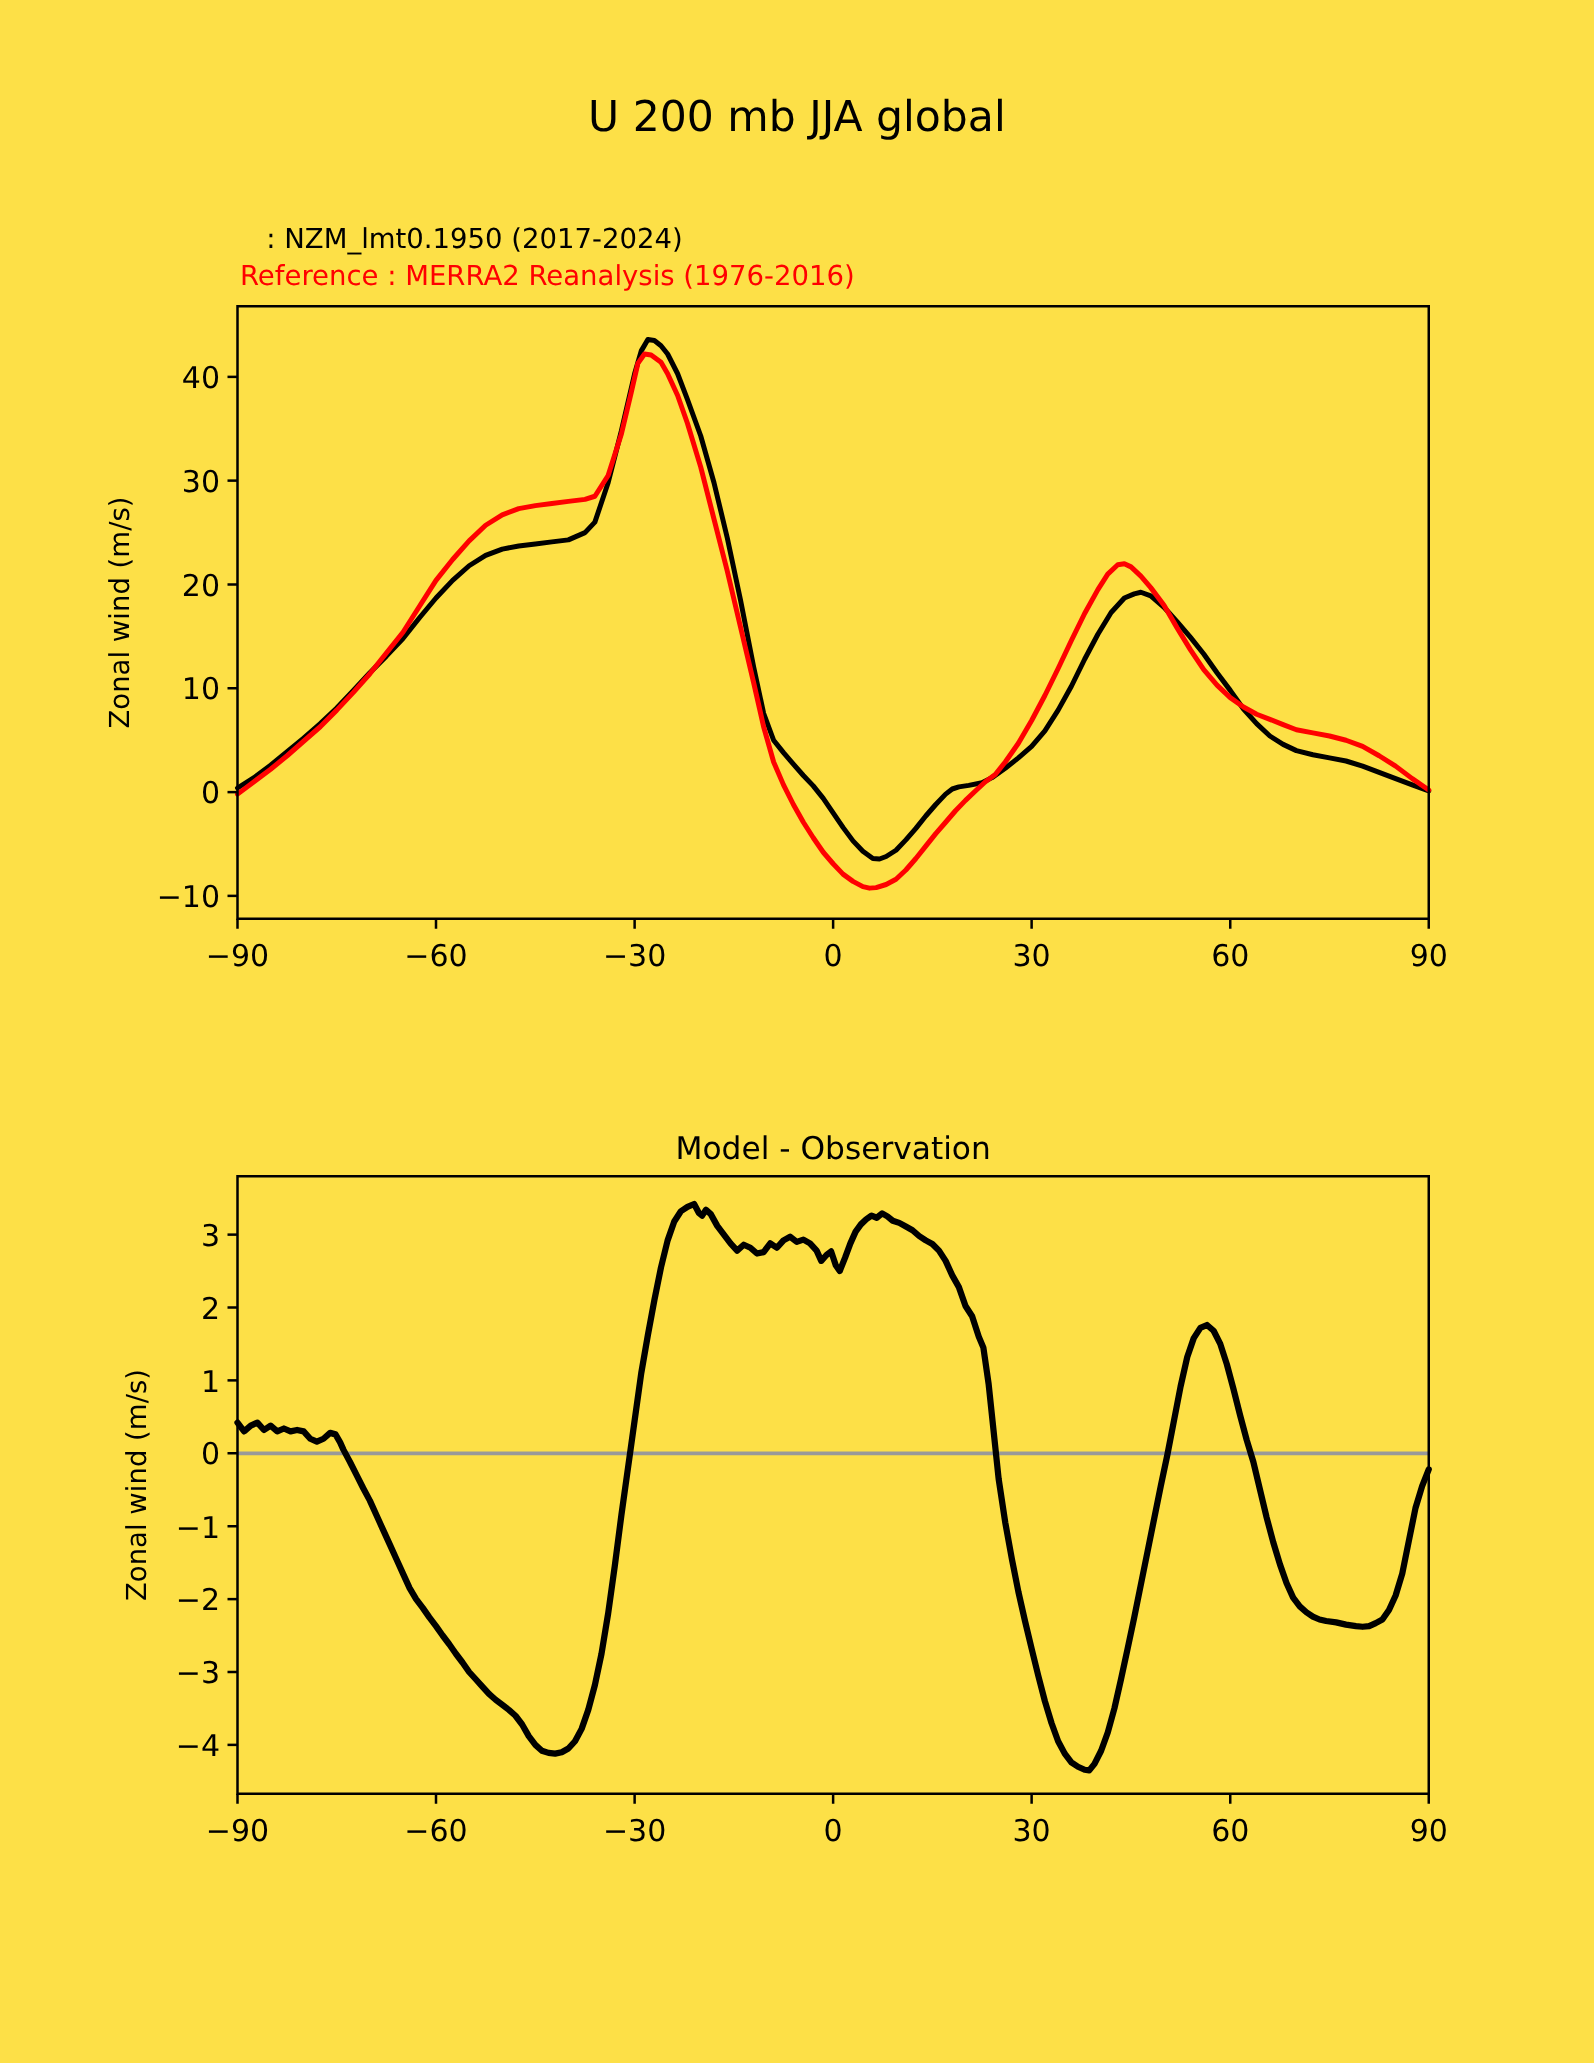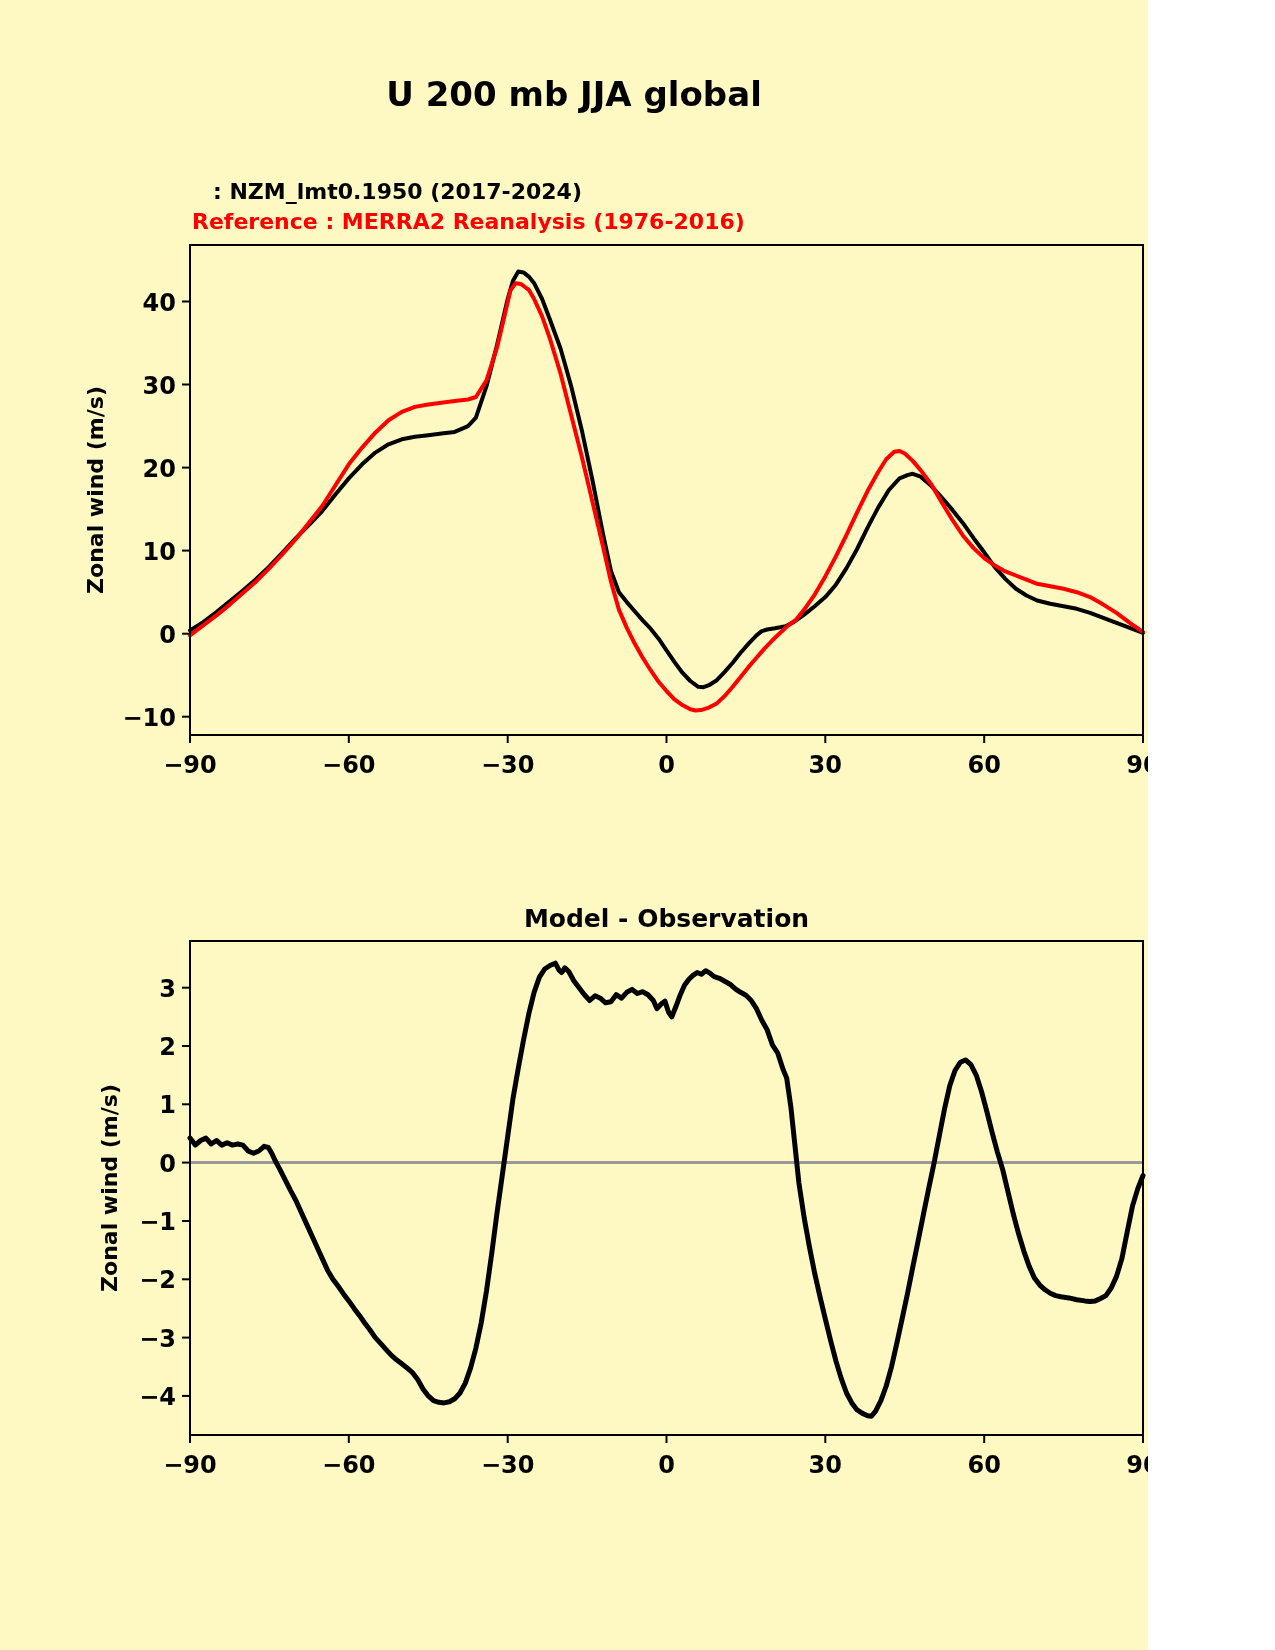--- a/index.html
+++ b/index.html
@@ -1,17 +1,17 @@
 <!DOCTYPE html>
 <html><head>
 <meta charset="utf-8">
 <style>
   html,body{margin:0;padding:0;background:#ffffff;}
-  .figure{position:relative;width:1148px;height:1650px;background:#fef9c3;
-          font-family:"DejaVu Sans","Liberation Sans",sans-serif;overflow:hidden;font-weight:bold;}
+  .figure{position:relative;width:1275px;height:1650px;background:#fde047;
+          font-family:"DejaVu Sans","Liberation Sans",sans-serif;overflow:hidden;}
   .fig-title{position:absolute;top:74px;left:0;width:100%;text-align:center;
              font-size:34px;color:#000;}
   .legend{position:absolute;top:0;left:0;}
   .legend-line{position:absolute;white-space:pre;font-size:22px;}
   .legend-model{left:213px;top:179px;color:#000000;}
   .legend-ref{left:192px;top:209px;color:#ff0000;}
   svg text{font-family:"DejaVu Sans","Liberation Sans",sans-serif;fill:#000;}
 </style>
 </head>
 <body>

